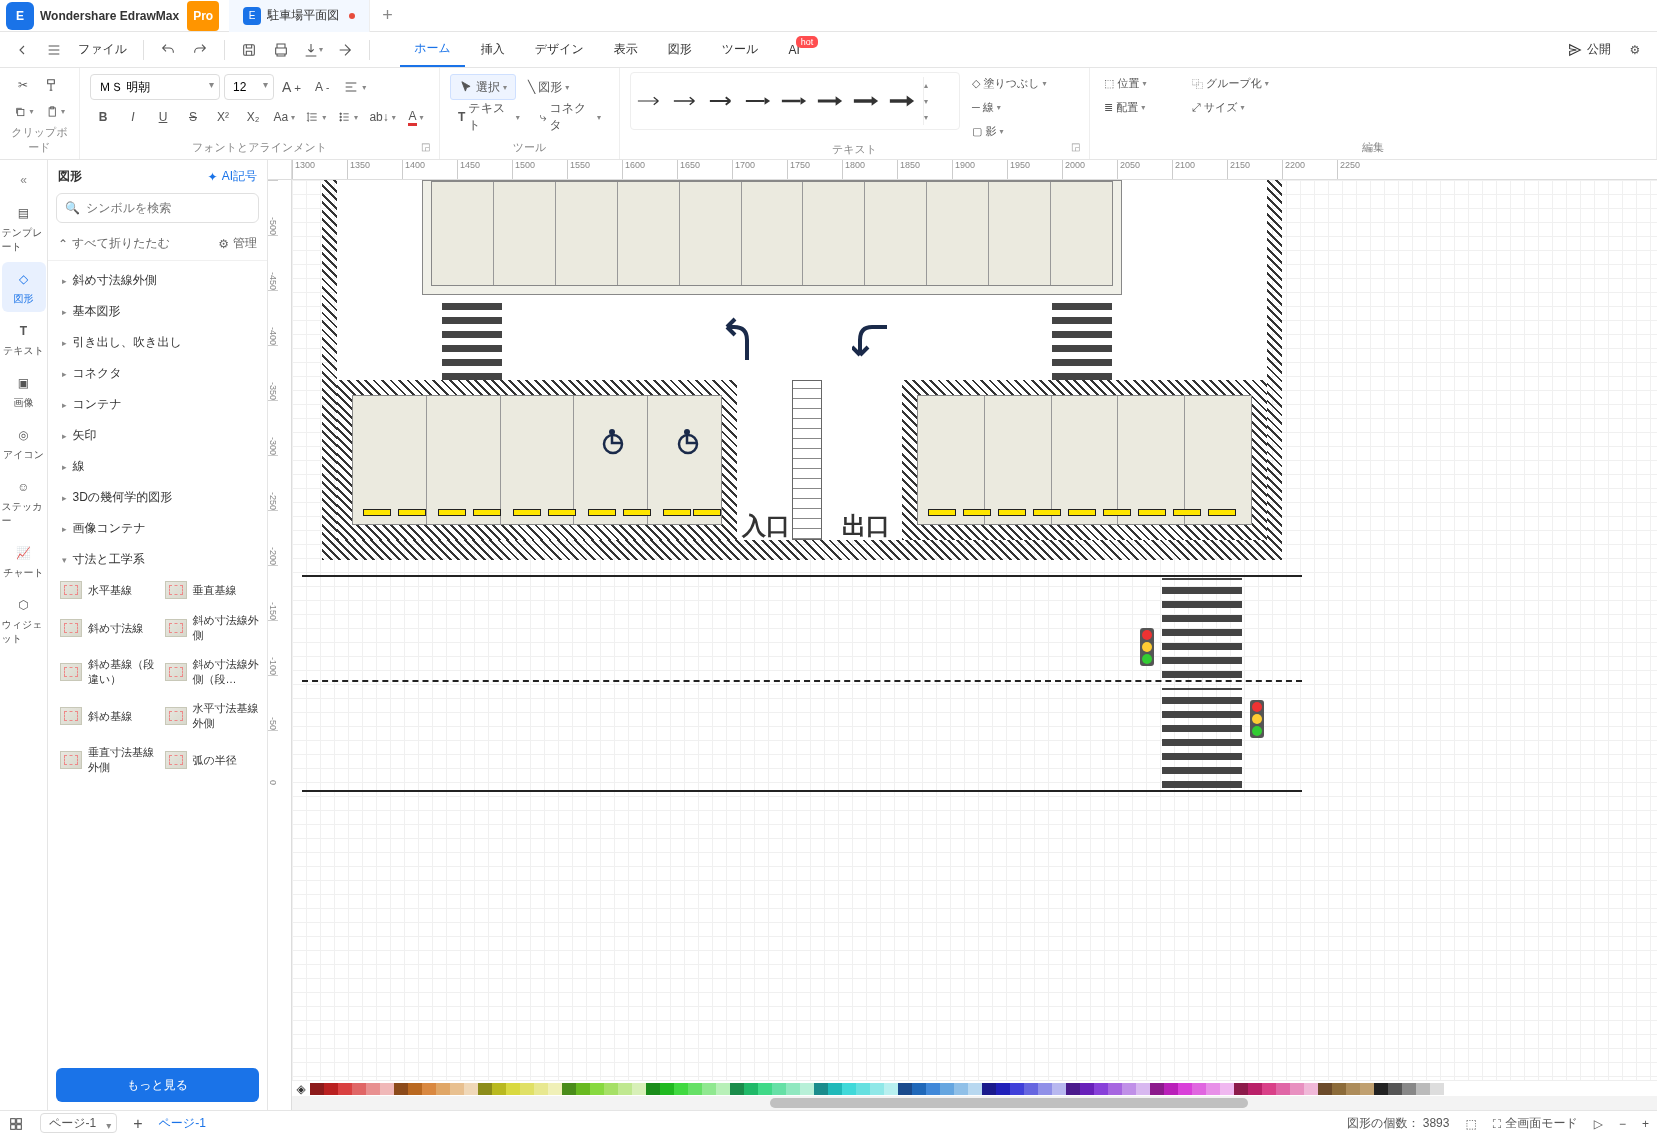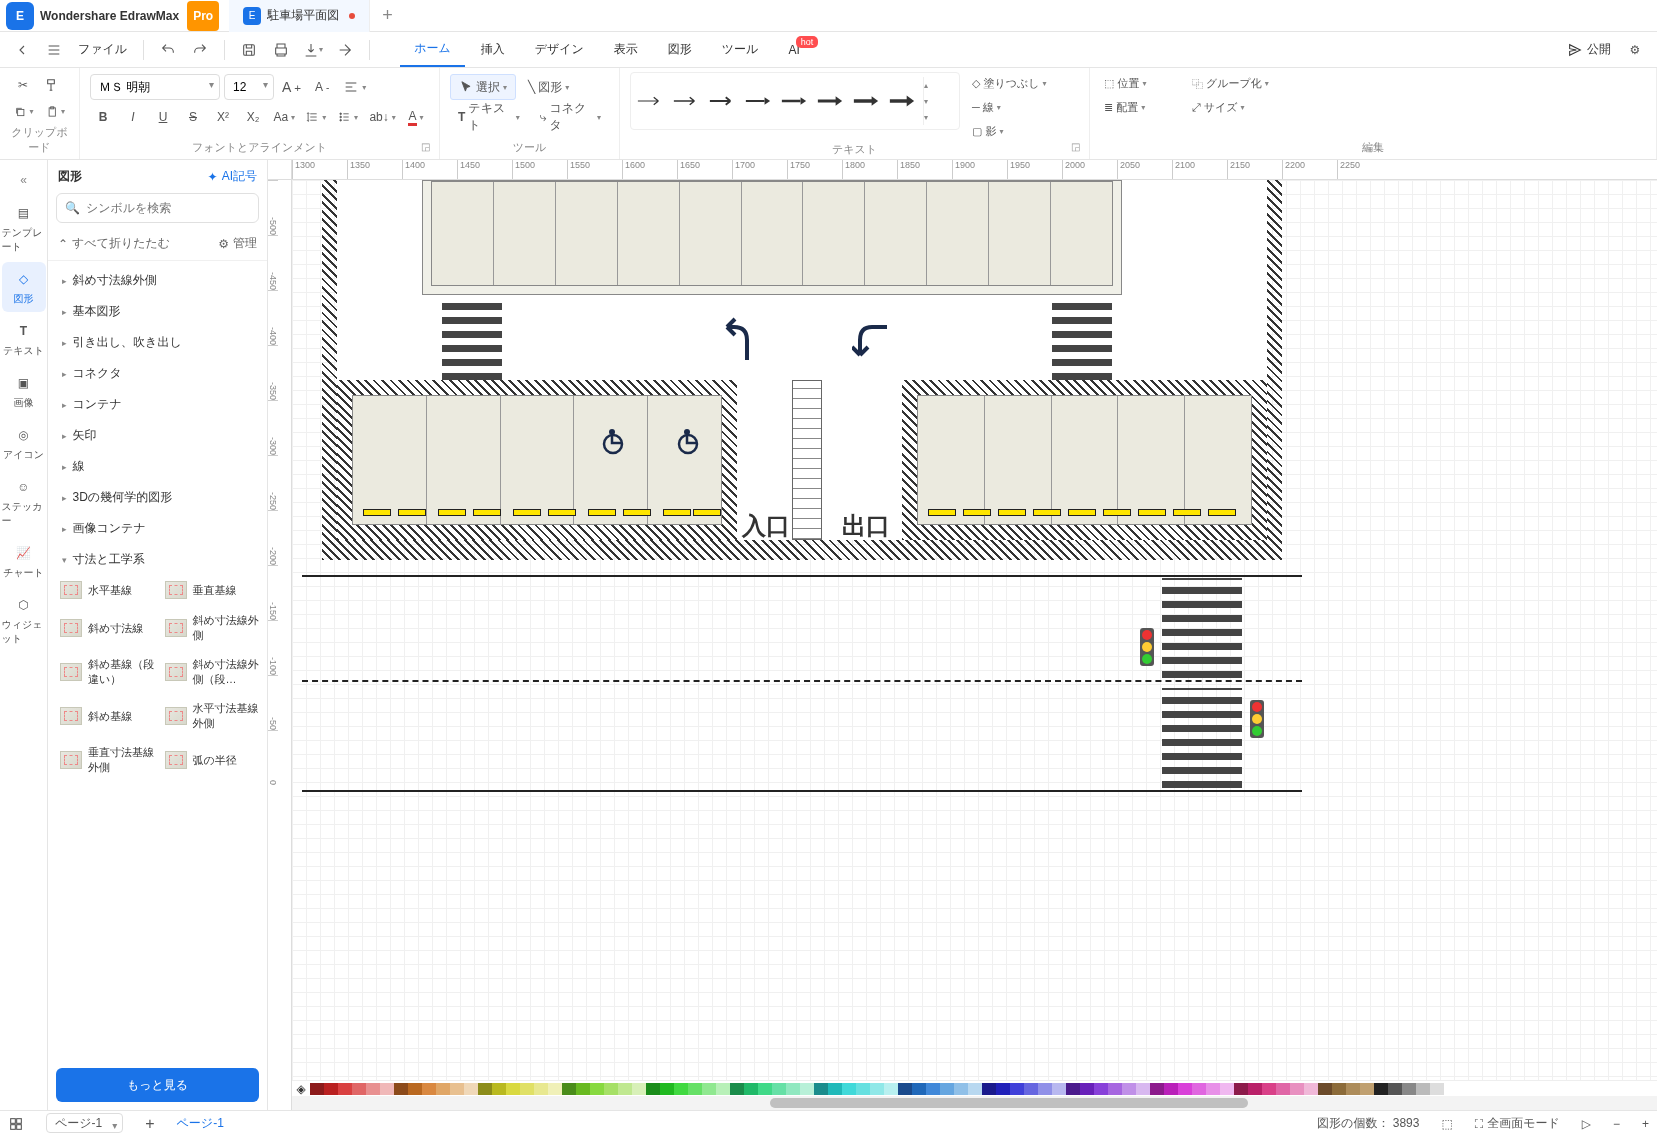--- a/index.html
+++ b/index.html
@@ -91,21 +91,21 @@
 .drawing { position: absolute; inset: 0; }
 .h-scroll { position: absolute; bottom: 0; left: 24px; right: 0; height: 14px; background: #f3f3f3; }
 .h-scroll .thumb { position: absolute; top: 2px; height: 10px; background: #c0c0c0; border-radius: 5px; left: 35%; width: 35%; }
 
 
 .palette { position: absolute; bottom: 14px; left: 24px; right: 0; height: 16px; display: flex; align-items: center; background: #fff; border-top: 1px solid #eee; }
 .palette .sw { width: 14px; height: 12px; flex-shrink: 0; }
 .palette .picker { width: 18px; height: 14px; display: flex; align-items: center; justify-content: center; }
 
 
-.statusbar { height: 26px; border-top: 1px solid #e5e5e5; display: flex; align-items: center; padding: 0 8px; gap: 22px; font-size: 12px; color: #555; }
+.statusbar { height: 26px; border-top: 1px solid #e5e5e5; display: flex; align-items: center; padding: 0 8px; gap: 16px; font-size: 12px; color: #555; }
 .statusbar .st-btn { display: flex; align-items: center; gap: 4px; cursor: pointer; }
 .page-dd { border: 1px solid #ddd; border-radius: 4px; padding: 2px 20px 2px 8px; min-width: 100px; }
 .statusbar .spacer { flex: 1; }
 .active-page { color: #1a73e8; }
 
 
 .ic svg, .rbtn svg, .tbtn svg, .st-btn svg, .publish svg { stroke: currentColor; fill: none; stroke-width: 1.6; }
 
 
 .hatch { background: repeating-linear-gradient(45deg, #333 0 2px, transparent 2px 6px); }

